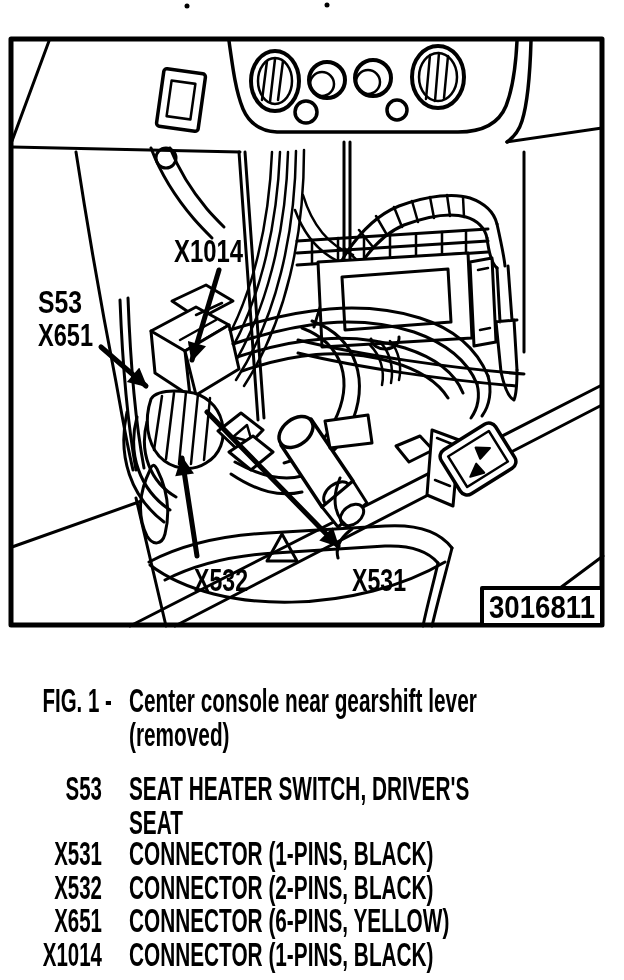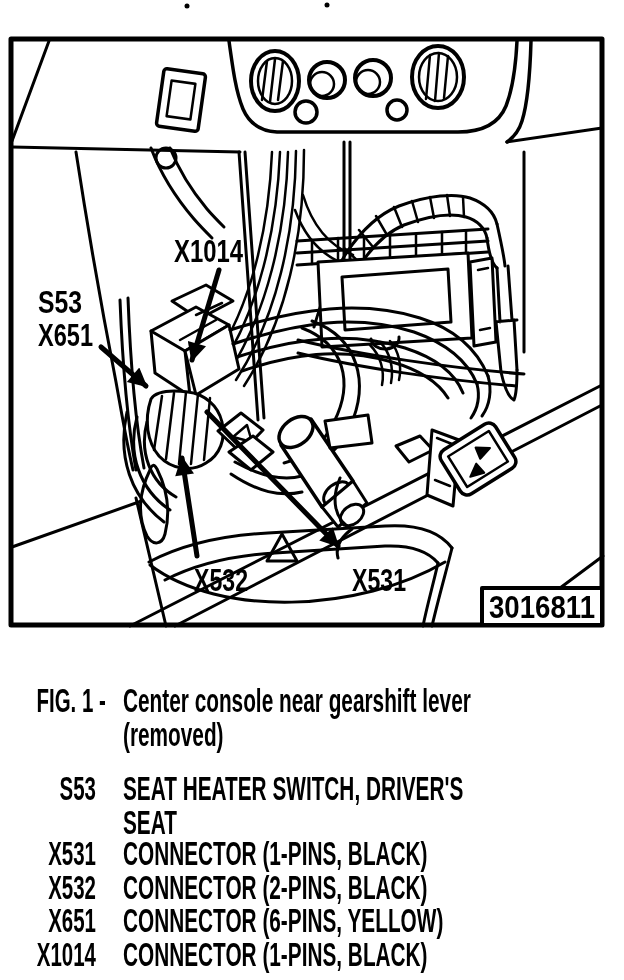--- a/index.html
+++ b/index.html
@@ -5,21 +5,21 @@
   html,body{margin:0;padding:0;}
   body{
     width:624px;height:980px;position:relative;background:#ffffff;
     font-family:"Liberation Sans","DejaVu Sans",sans-serif;overflow:hidden;
   }
   #drawing{position:absolute;left:0;top:0;}
   .diagram-svg text{
     font-family:"Liberation Sans","DejaVu Sans",sans-serif;
     font-weight:bold;fill:#000;
   }
-  .caption{position:absolute;left:0;top:0;width:528px;height:980px;pointer-events:none;}
+  .caption{position:absolute;left:6px;top:0;width:528px;height:980px;pointer-events:none;}
   .cap-row{position:absolute;left:0;width:624px;}
   .term{
     position:absolute;left:0;top:0;width:96px;text-align:right;
     font-weight:bold;font-size:33px;line-height:34px;color:#000;
     transform:scaleX(0.62);transform-origin:100% 50%;white-space:nowrap;
   }
   .desc{
     position:absolute;left:123px;top:0;width:760px;
     font-weight:bold;font-size:33px;line-height:34px;color:#000;
     transform:scaleX(0.63);transform-origin:0 50%;white-space:pre-line;

